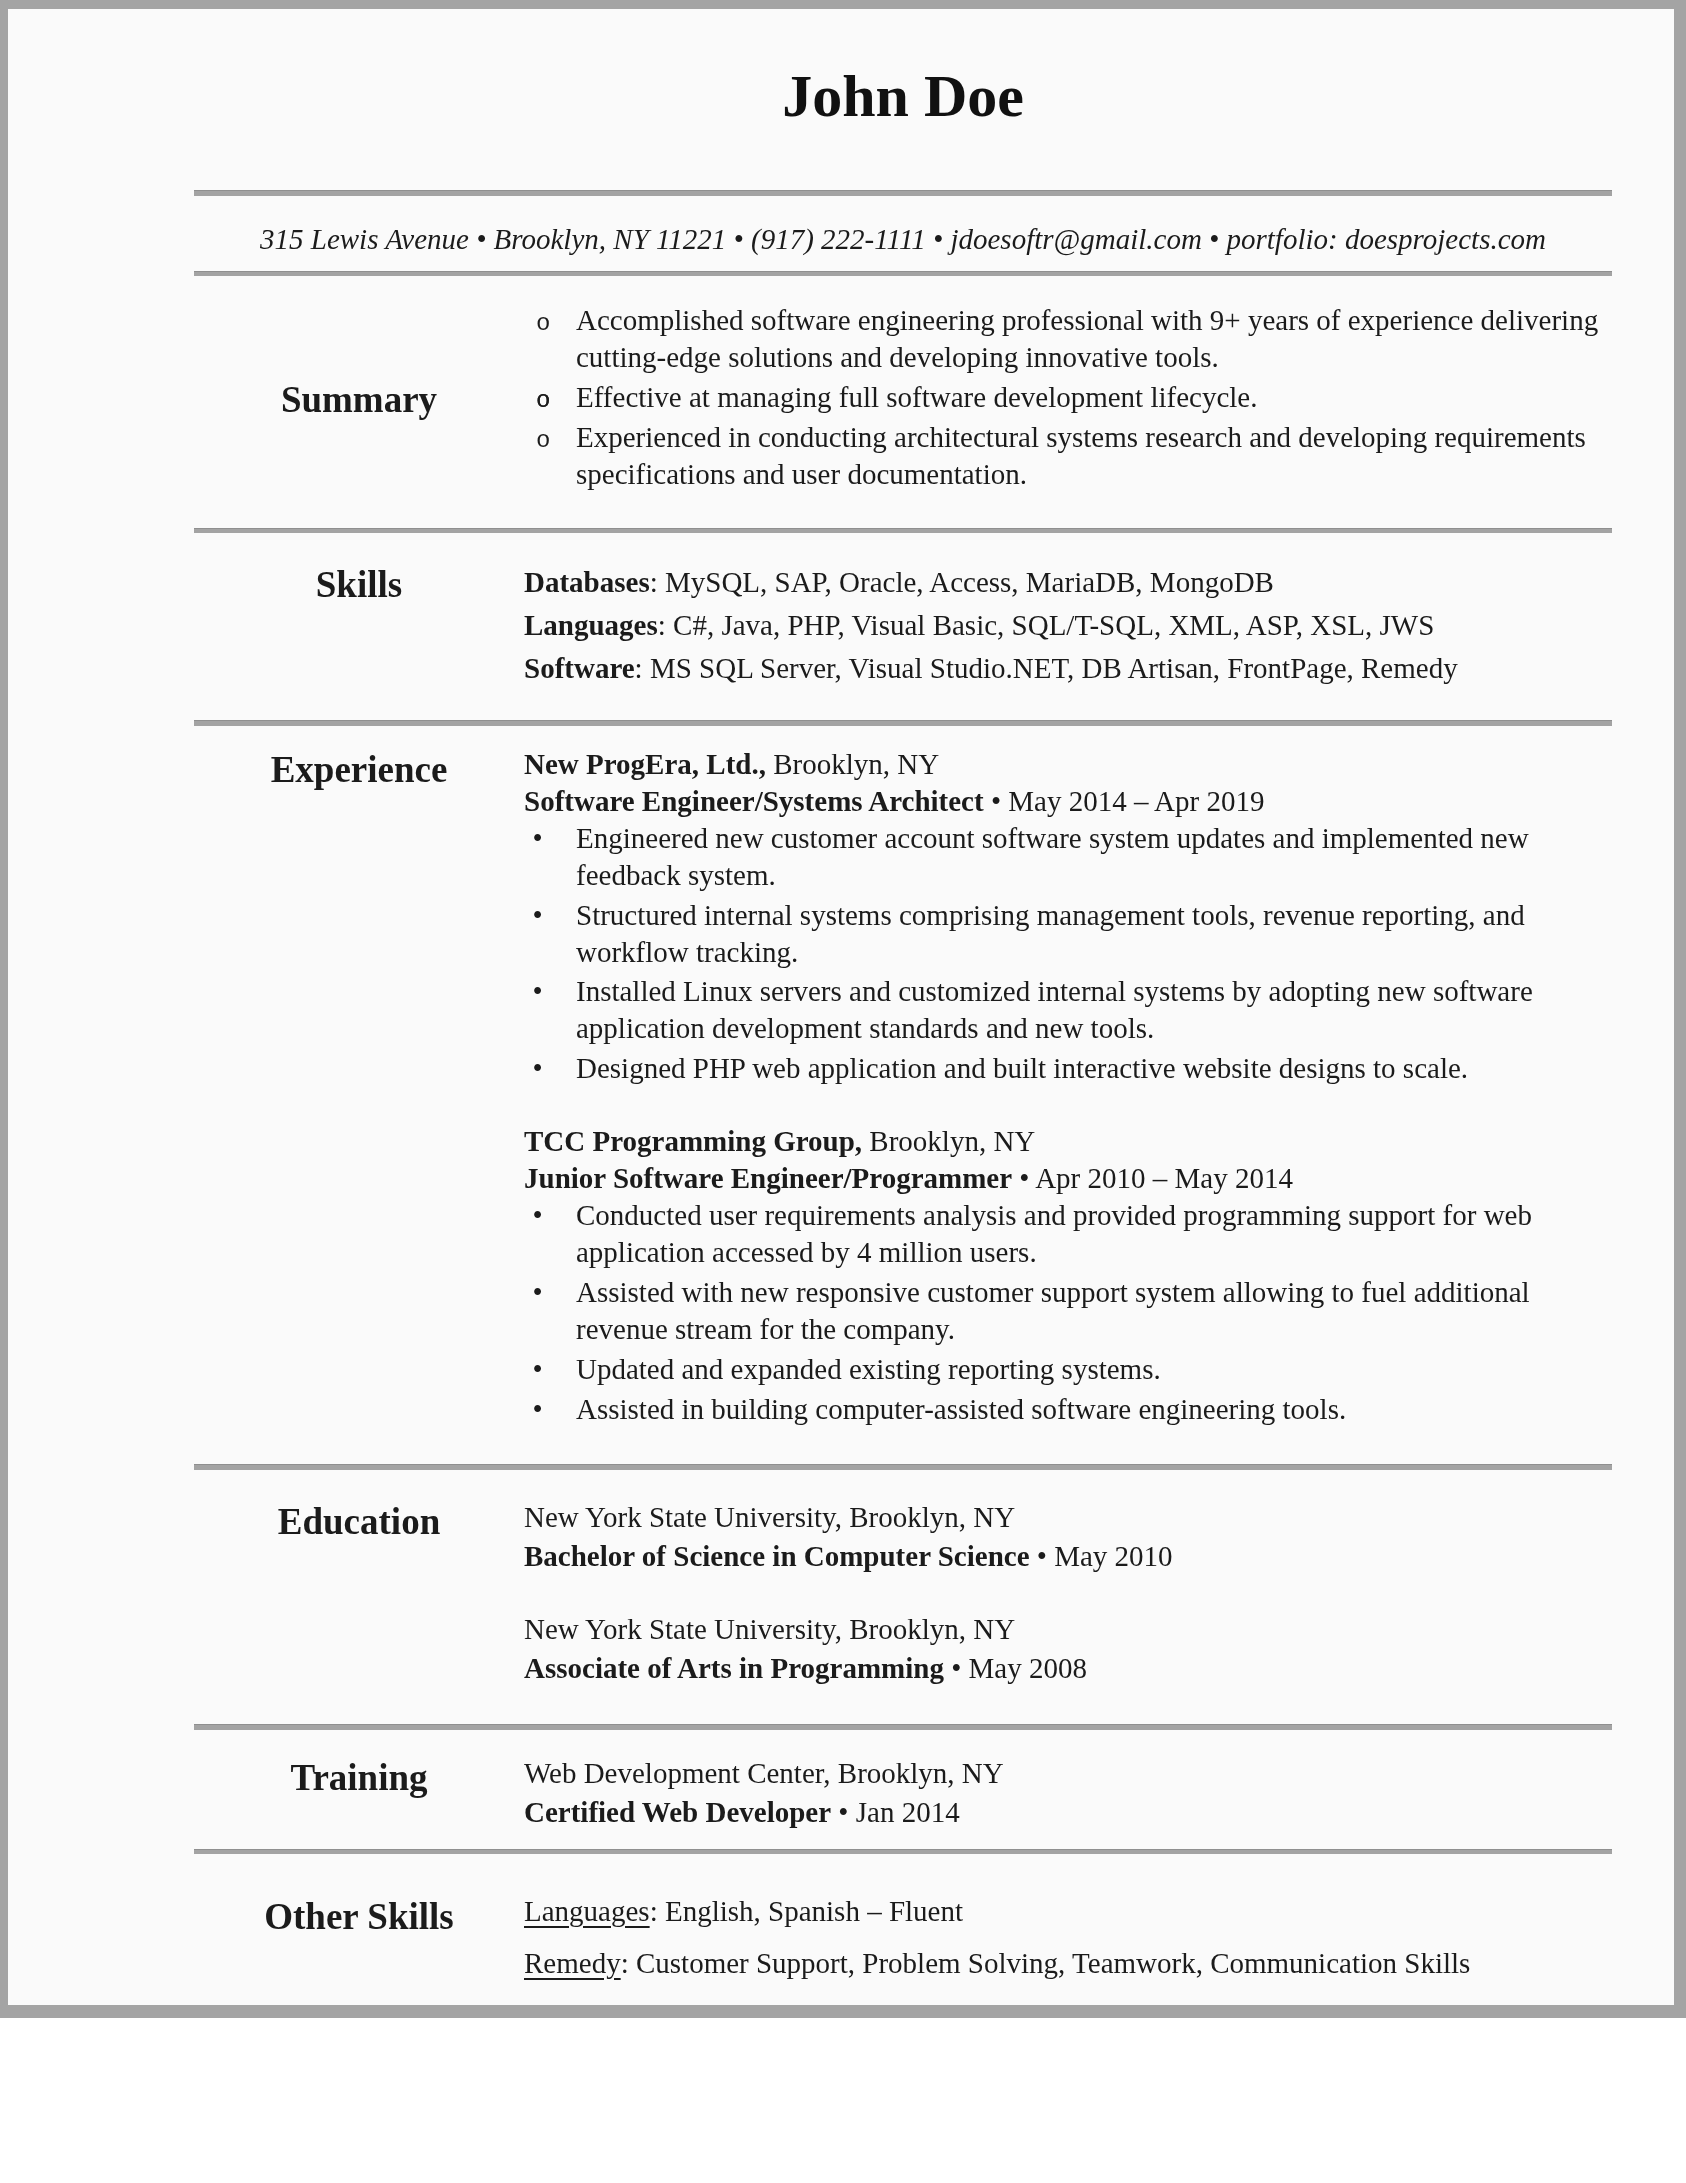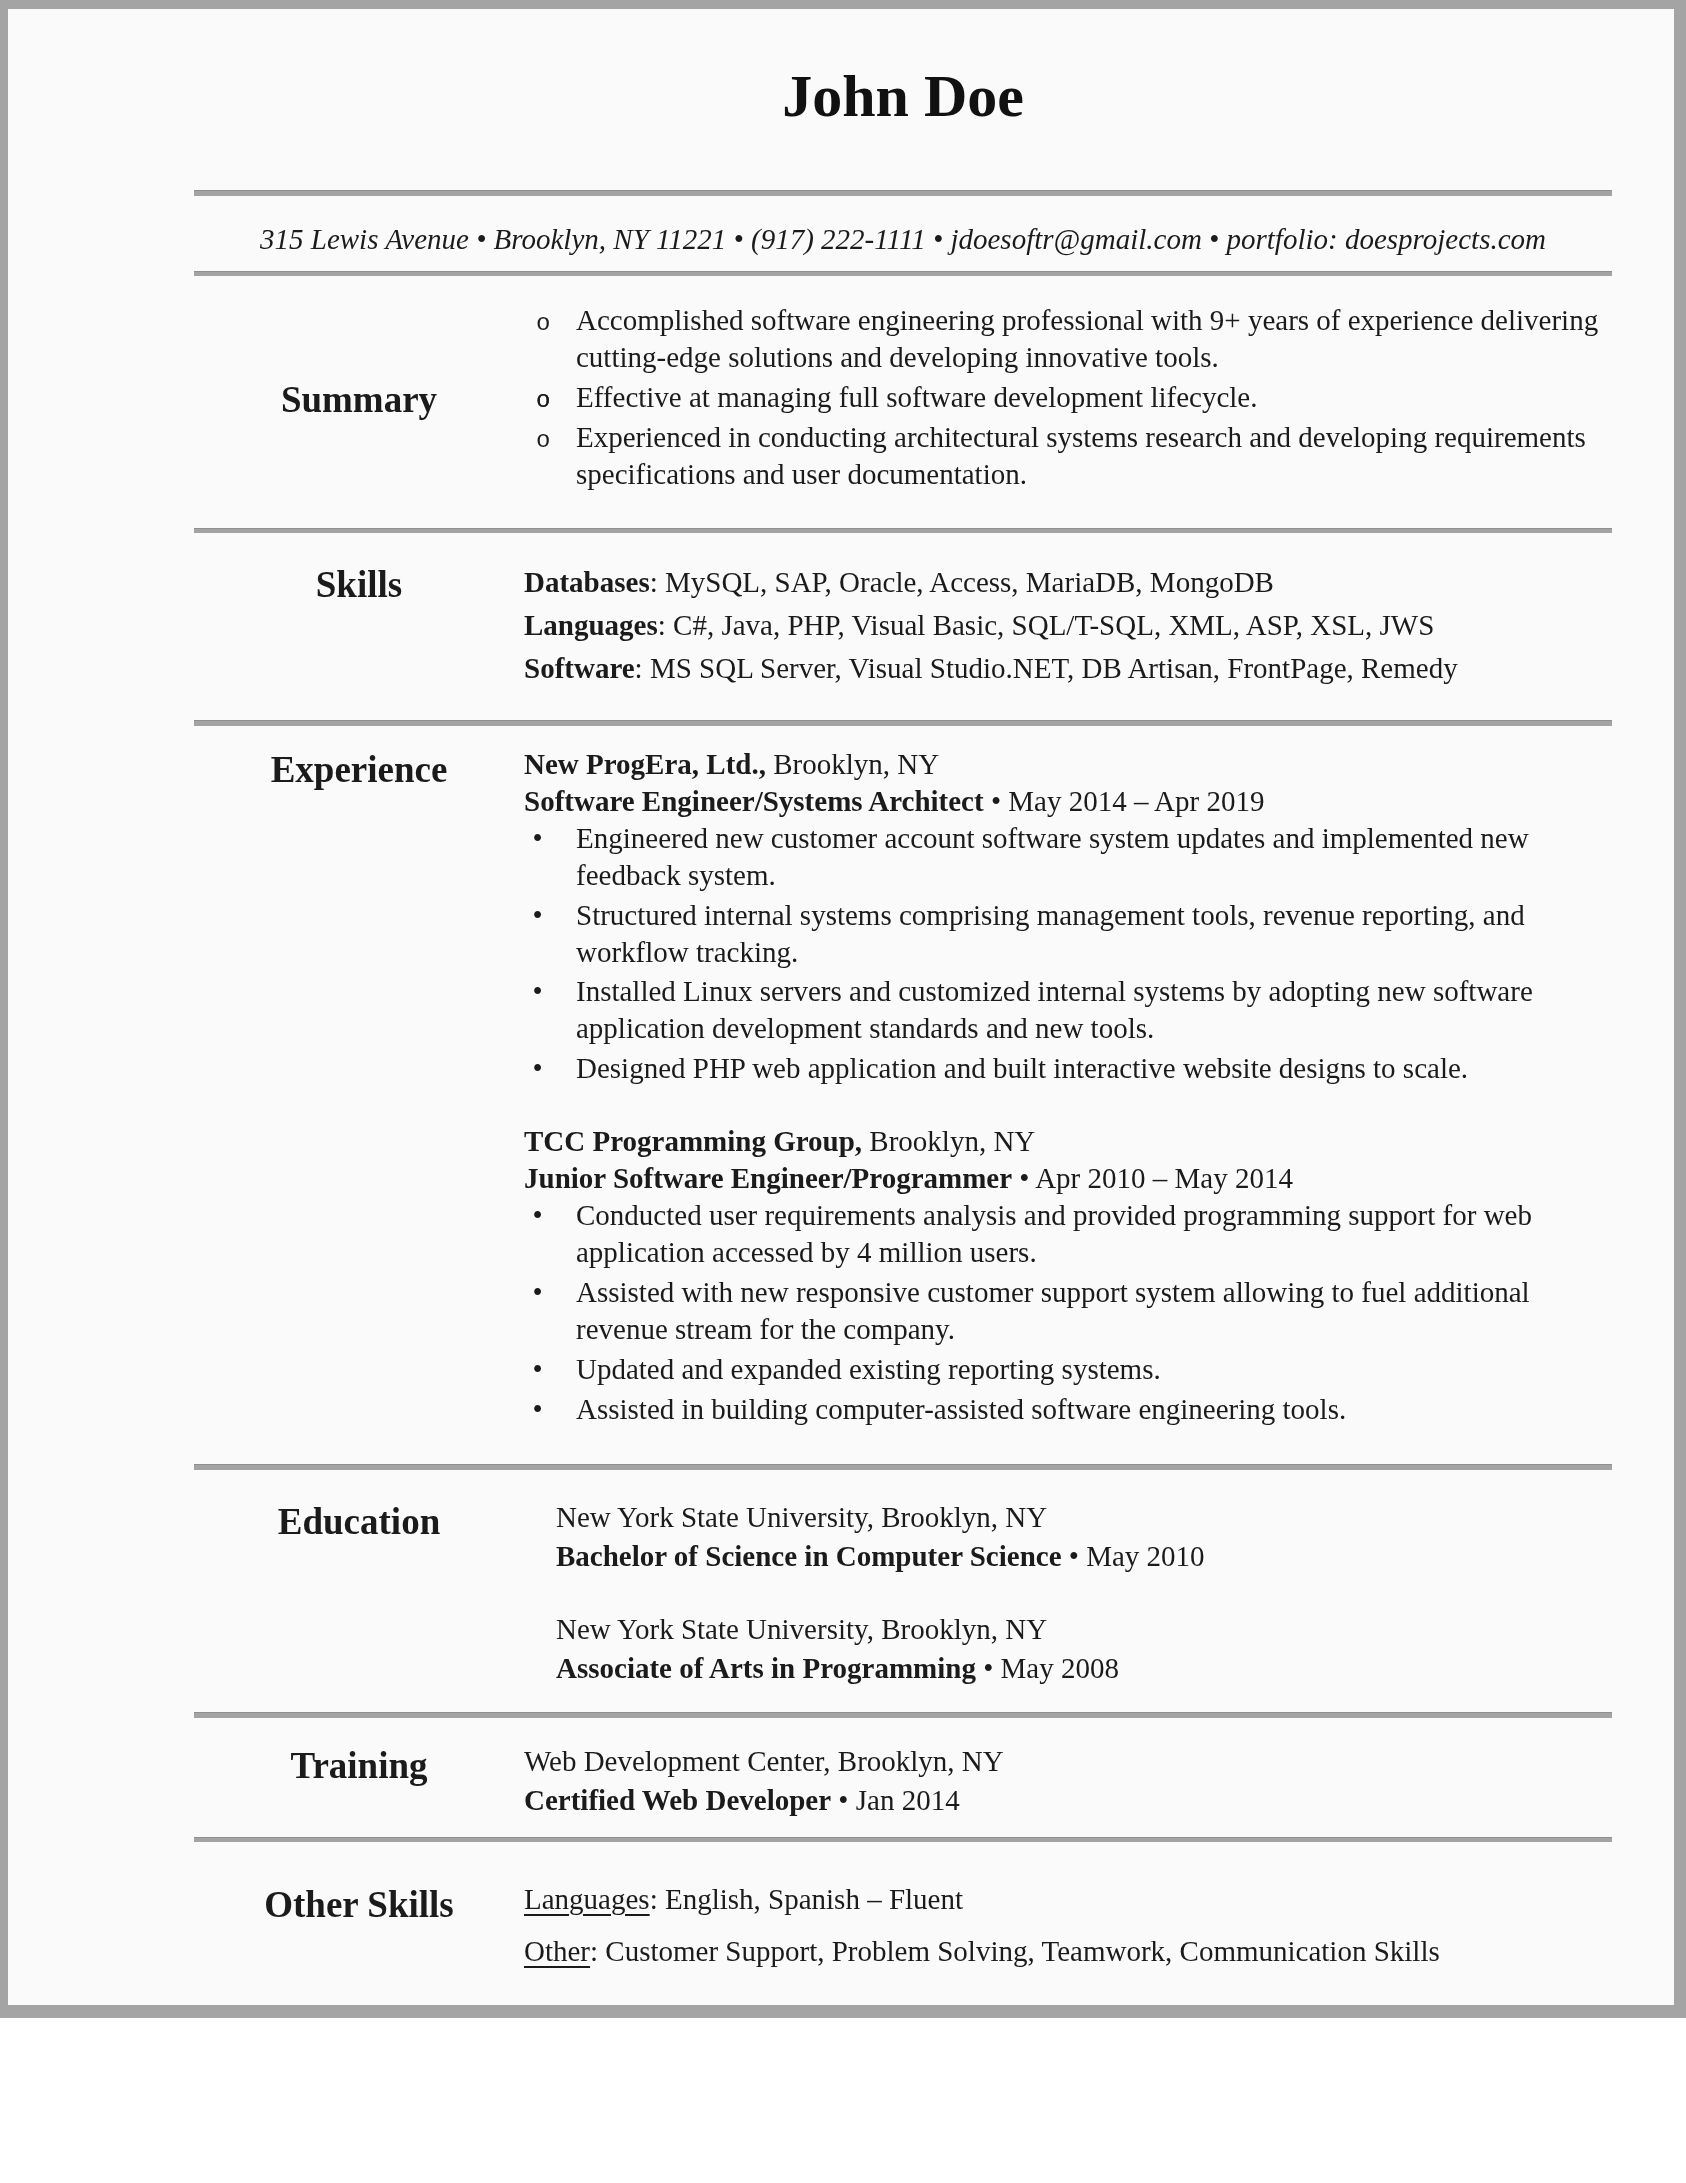--- a/index.html
+++ b/index.html
@@ -60,21 +60,21 @@
   .sec-summary { padding:26px 0 32px 0; }
   .sec-summary .label { margin-top:74px; }
 
   .sec-skills { padding:28px 0 30px 0; }
   .sec-skills .content-col { line-height:43px; }
 
   .sec-experience { padding:20px 0 34px 0; }
   .job-header { margin-bottom:0; }
   .job + .job { margin-top:36px; }
 
-  .sec-education { padding:28px 0 24px 0;gap:32px; }
+  .sec-education { padding:28px 0 36px 0; }
   .sec-education .content-col, .sec-training .content-col { line-height:39px; }
   .edu-entry + .edu-entry { margin-top:34px; }
 
   .sec-training { padding:24px 0 17px 0; }
 
   .sec-other { padding:39px 0 0 0; }
   .other-row + .other-row { margin-top:15px; }
 </style>
 </head>
 <body>
@@ -204,19 +204,19 @@
     </div>
 
     <div class="rule"></div>
 
     <div class="section sec-other">
       <div class="label-col">
         <div class="label">Other Skills</div>
       </div>
       <div class="content-col">
         <div class="other-row"><span class="u">Languages</span><span>: English, Spanish – Fluent</span></div>
-        <div class="other-row"><span class="u">Other</span><span>: Customer Support, Problem Solving, Teamwork, Communication Skills</span></div>
+        <div class="other-row"><span class="u">Remedy</span><span>: Customer Support, Problem Solving, Teamwork, Communication Skills</span></div>
       </div>
     </div>
 
   </div>
 </div>
 
 
 </body></html>

